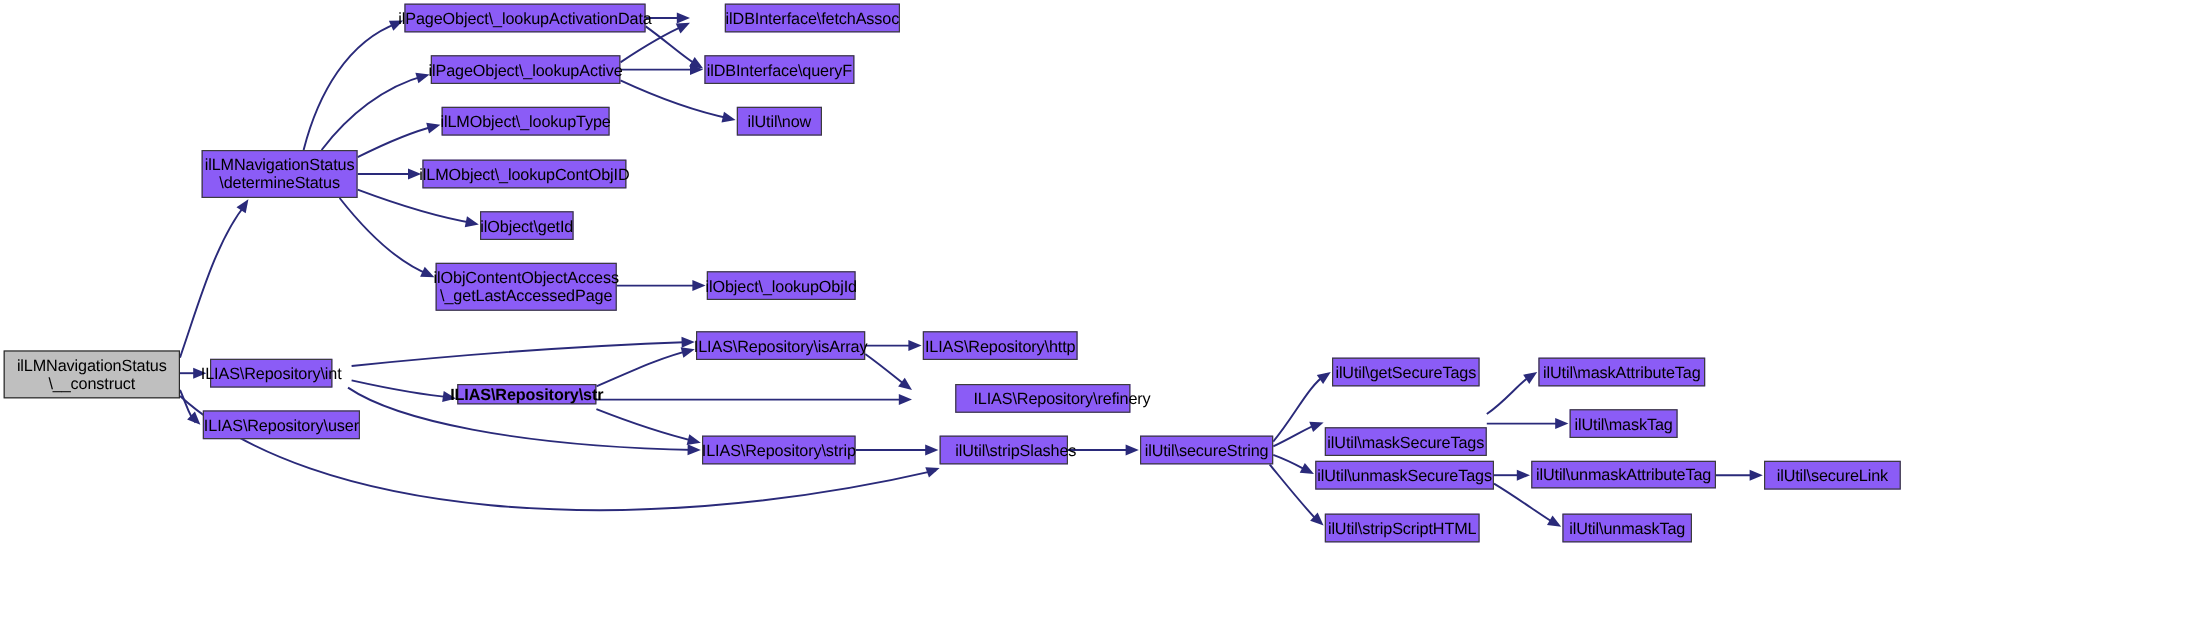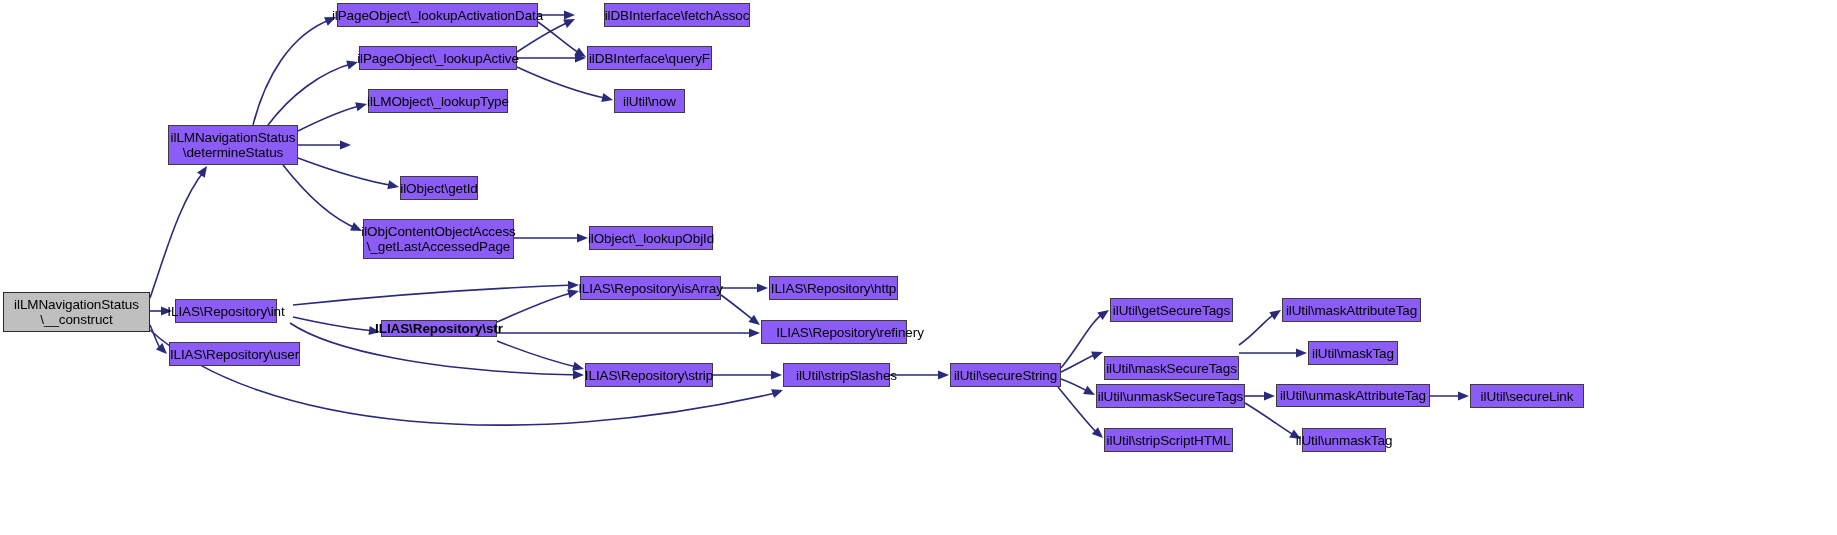--- a/index.html
+++ b/index.html
@@ -202,36 +202,37 @@
       </g>
     </svg>
   <div id="node-layer">
       <div class="node root" style="left: 3px; top: 292px; width: 147px; height: 40px;"><span class="line">ilLMNavigationStatus</span><span class="line">\__construct</span></div>
       <div class="node" style="left: 168px; top: 125px; width: 130px; height: 40px;"><span class="line">ilLMNavigationStatus</span><span class="line">\determineStatus</span></div>
       <div class="node" style="left: 175px; top: 299px; width: 102px; height: 24px;"><span class="line">ILIAS\Repository\int</span></div>
       <div class="node" style="left: 169px; top: 342px; width: 131px; height: 24px;"><span class="line">ILIAS\Repository\user</span></div>
       <div class="node" style="left: 337px; top: 3px; width: 201px; height: 24px;"><span class="line">ilPageObject\_lookupActivationData</span></div>
       <div class="node" style="left: 359px; top: 46px; width: 158px; height: 24px;"><span class="line">ilPageObject\_lookupActive</span></div>
       <div class="node" style="left: 368px; top: 89px; width: 140px; height: 24px;"><span class="line">ilLMObject\_lookupType</span></div>
+      <div class="node" style="left: 352px; top: 133px; width: 170px; height: 24px;"><span class="line">ilLMObject\_lookupContObjID</span></div>
       <div class="node" style="left: 400px; top: 176px; width: 78px; height: 24px;"><span class="line">ilObject\getId</span></div>
       <div class="node" style="left: 363px; top: 219px; width: 151px; height: 40px;"><span class="line">ilObjContentObjectAccess</span><span class="line">\_getLastAccessedPage</span></div>
       <div class="node" style="left: 576px; top: 3px; width: 146px; height: 24px; margin-left: 28px;"><span class="line">ilDBInterface\fetchAssoc</span></div>
       <div class="node" style="left: 587px; top: 46px; width: 125px; height: 24px;"><span class="line">ilDBInterface\queryF</span></div>
       <div class="node" style="left: 614px; top: 89px; width: 71px; height: 24px;"><span class="line">ilUtil\now</span></div>
       <div class="node" style="left: 589px; top: 226px; width: 124px; height: 24px;"><span class="line">ilObject\_lookupObjId</span></div>
       <div class="node" style="left: 580px; top: 276px; width: 141px; height: 24px;"><span class="line">ILIAS\Repository\isArray</span></div>
       <div class="node" style="left: 381px; top: 320px; width: 116px; height: 17px; font-weight: bold;"><span class="line">ILIAS\Repository\str</span></div>
       <div class="node" style="left: 585px; top: 363px; width: 128px; height: 24px;"><span class="line">ILIAS\Repository\strip</span></div>
       <div class="node" style="left: 769px; top: 276px; width: 129px; height: 24px;"><span class="line">ILIAS\Repository\http</span></div>
-      <div class="node" style="left: 761px; top: 320px; width: 146px; height: 24px; padding-left: 32px;"><span class="line">ILIAS\Repository\refinery</span></div>
+      <div class="node" style="left: 796px; top: 320px; width: 146px; height: 24px; padding-left: 32px;"><span class="line">ILIAS\Repository\refinery</span></div>
       <div class="node" style="left: 783px; top: 363px; width: 107px; height: 24px; padding-left: 20px;"><span class="line">ilUtil\stripSlashes</span></div>
       <div class="node" style="left: 950px; top: 363px; width: 111px; height: 24px;"><span class="line">ilUtil\secureString</span></div>
       <div class="node" style="left: 1110px; top: 298px; width: 123px; height: 24px;"><span class="line">ilUtil\getSecureTags</span></div>
       <div class="node" style="left: 1104px; top: 341px; width: 135px; height: 24px; margin-top: 15px;"><span class="line">ilUtil\maskSecureTags</span></div>
       <div class="node" style="left: 1096px; top: 384px; width: 149px; height: 24px;"><span class="line">ilUtil\unmaskSecureTags</span></div>
       <div class="node" style="left: 1104px; top: 428px; width: 129px; height: 24px;"><span class="line">ilUtil\stripScriptHTML</span></div>
       <div class="node" style="left: 1282px; top: 298px; width: 139px; height: 24px;"><span class="line">ilUtil\maskAttributeTag</span></div>
       <div class="node" style="left: 1308px; top: 341px; width: 90px; height: 24px;"><span class="line">ilUtil\maskTag</span></div>
       <div class="node" style="left: 1276px; top: 384px; width: 154px; height: 23px;"><span class="line">ilUtil\unmaskAttributeTag</span></div>
-      <div class="node" style="left: 1302px; top: 428px; width: 84px; height: 24px; text-align: center;"><span class="line">ilUtil\unmaskTag</span></div>
+      <div class="node" style="left: 1302px; top: 428px; width: 108px; height: 24px; text-align: center;"><span class="line">ilUtil\unmaskTag</span></div>
       <div class="node" style="left: 1470px; top: 384px; width: 114px; height: 24px;"><span class="line">ilUtil\secureLink</span></div>
     </div>
 </div>
 
 </body></html>

